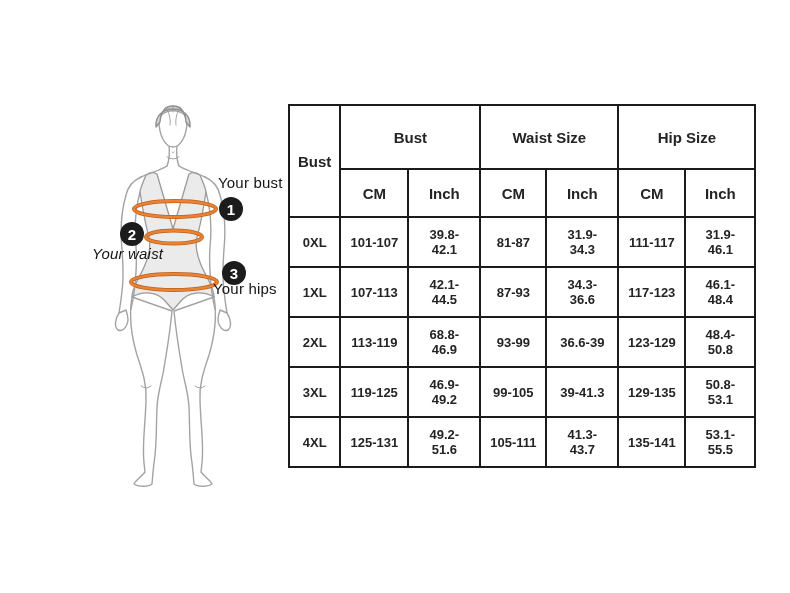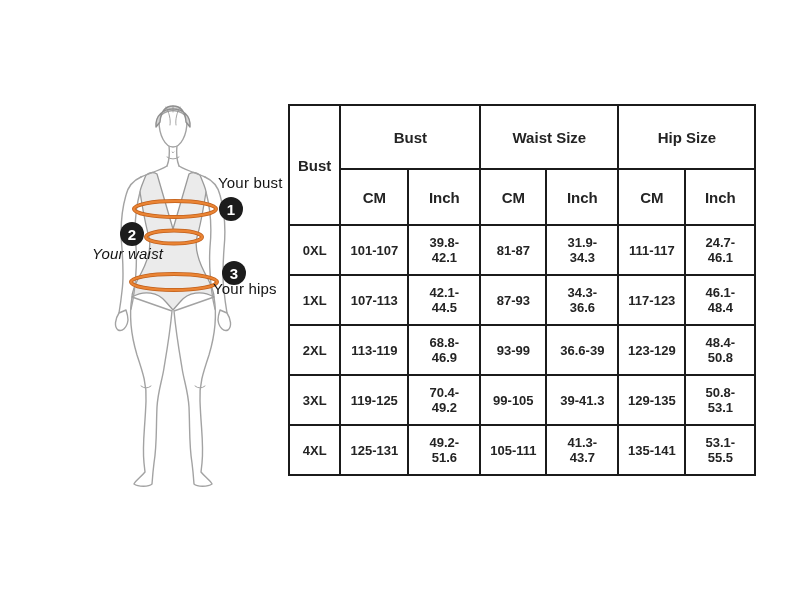--- a/index.html
+++ b/index.html
@@ -52,21 +52,21 @@
     border: 2px solid #1b1b1b;
     text-align: center;
     vertical-align: middle;
     color: #242424;
     font-weight: bold;
     padding: 8px;
   }
   .chart-table th { font-size: 15px; }
   .chart-table td { font-size: 13px; border-radius: 13px; }
   tr.group-row   { height: 64px; }
-  tr.units-row   { height: 56px; margin-top: 48px; }
+  tr.units-row   { height: 48px; margin-top: 48px; }
   tr.data-row    { height: 50px; }
 </style>
 </head>
 <body>
 
 <div class="canvas">
 
   <div class="figure-area">
 
     <svg class="figure-svg" viewBox="0 0 200 400" fill="none" stroke="#a3a3a3" stroke-width="1.4" stroke-linecap="round" stroke-linejoin="round">
@@ -144,21 +144,21 @@
       </tr>
     </thead>
     <tbody>
       <tr class="data-row">
         <td>0XL</td>
         <td>101-107</td>
         <td>39.8-42.1</td>
         <td>81-87</td>
         <td>31.9-34.3</td>
         <td>111-117</td>
-        <td>24.7-46.1</td>
+        <td>31.9-46.1</td>
       </tr>
       <tr class="data-row">
         <td>1XL</td>
         <td>107-113</td>
         <td>42.1-44.5</td>
         <td>87-93</td>
         <td>34.3-36.6</td>
         <td>117-123</td>
         <td>46.1-48.4</td>
       </tr>
@@ -167,21 +167,21 @@
         <td>113-119</td>
         <td>68.8-46.9</td>
         <td>93-99</td>
         <td>36.6-39</td>
         <td>123-129</td>
         <td>48.4-50.8</td>
       </tr>
       <tr class="data-row">
         <td>3XL</td>
         <td>119-125</td>
-        <td>70.4-49.2</td>
+        <td>46.9-49.2</td>
         <td>99-105</td>
         <td>39-41.3</td>
         <td>129-135</td>
         <td>50.8-53.1</td>
       </tr>
       <tr class="data-row">
         <td>4XL</td>
         <td>125-131</td>
         <td>49.2-51.6</td>
         <td>105-111</td>

